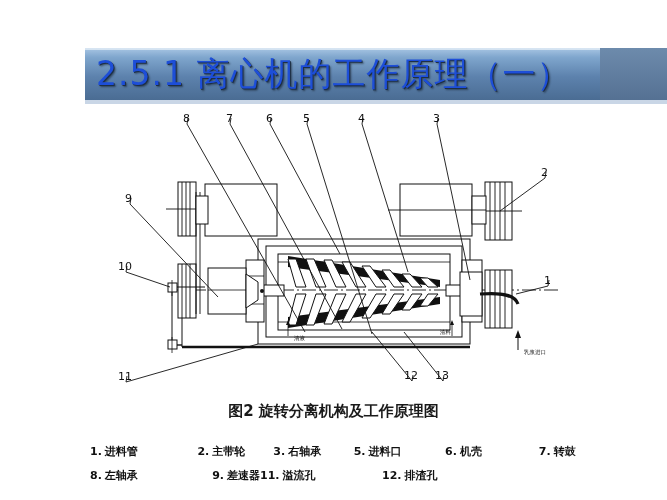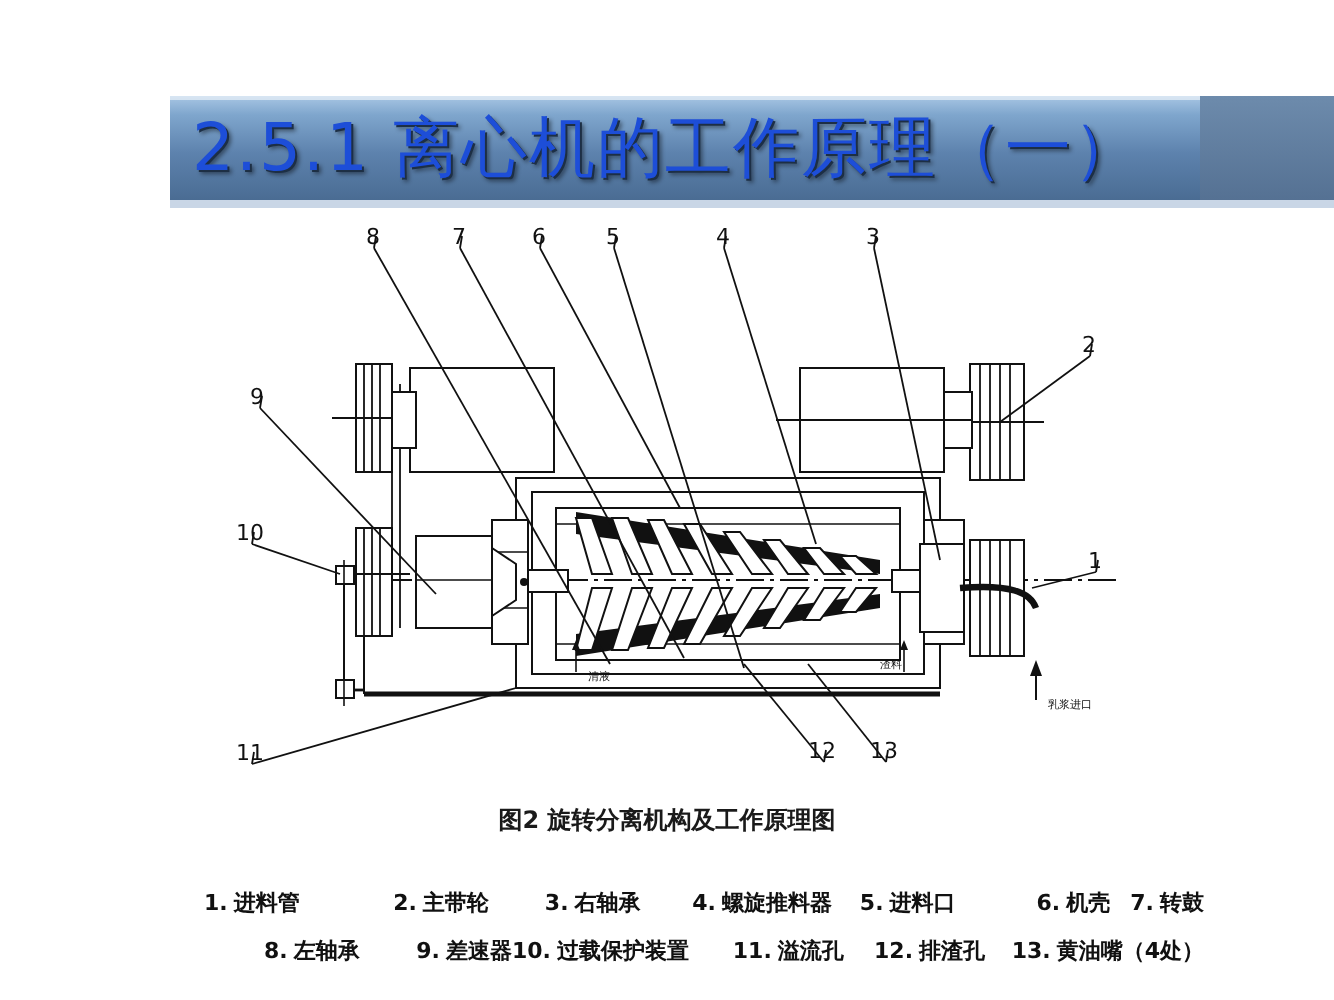--- a/index.html
+++ b/index.html
@@ -27,37 +27,37 @@
     line-height:48px;color:#1d4ed8;font-size:33px;letter-spacing:1px;
     font-family:"DejaVu Sans","Liberation Sans",sans-serif;
     text-shadow:1px 1px 0 #1d2f45, 2px 2px 2px rgba(0,0,0,.45);
     white-space:nowrap;
   }
   
   #diagram-canvas{position:absolute;left:0;top:104px;width:667px;height:300px;}
   
   #figure-caption{
     position:absolute;left:0;top:402px;width:667px;text-align:center;
-    font-size:12px;color:#1a1a1a;font-family:"DejaVu Sans",sans-serif;font-weight:bold;
+    font-size:15px;color:#1a1a1a;font-family:"DejaVu Sans",sans-serif;font-weight:bold;
   }
   .legend-row{
-    position:absolute;left:102px;width:500px;display:flex;
+    position:absolute;left:90px;width:500px;display:flex;
     font-size:11px;color:#111;font-family:"DejaVu Sans",sans-serif;font-weight:bold;
   }
   #legend-row-1{top:444px;}
   #legend-row-2{top:468px;}
   .legend-item{white-space:nowrap;}
   .legend-num{margin-right:3px;}
   #legend-row-1 .legend-item:nth-child(1){width:86px;}
   #legend-row-1 .legend-item:nth-child(2){width:84px;text-align:right;}
   #legend-row-1 .legend-item:nth-child(3){width:88px;margin-left:28px;}
   #legend-row-1 .legend-item:nth-child(4){width:100px;}
   #legend-row-1 .legend-item:nth-child(5){width:72px;}
   #legend-row-1 .legend-item:nth-child(6){width:56px;margin-left:28px;}
-  #legend-row-2 .legend-item:nth-child(1){width:86px;text-align:right;}
+  #legend-row-2 .legend-item:nth-child(1){width:86px;}
   #legend-row-2 .legend-item:nth-child(2){width:84px;text-align:right;}
   #legend-row-2 .legend-item:nth-child(3){width:122px;}
   #legend-row-2 .legend-item:nth-child(4){width:78px;}
   #legend-row-2 .legend-item:nth-child(5){width:76px;}
   text{font-family:"DejaVu Sans",sans-serif;}
   .lbl{font-size:11px;fill:#111;}
   .lbl-sm{font-size:5.5px;fill:#111;}
 </style>
 </head>
 <body>
@@ -238,25 +238,22 @@
     <text class="lbl-sm" x="524" y="250">乳浆进口</text>
   </g>
 </svg>
 
 <div id="figure-caption">图2 旋转分离机构及工作原理图</div>
 
 <div class="legend-row" id="legend-row-1">
     <div class="legend-item"><span class="legend-num">1.</span><span>进料管</span></div>
     <div class="legend-item"><span class="legend-num">2.</span><span>主带轮</span></div>
     <div class="legend-item"><span class="legend-num">3.</span><span>右轴承</span></div>
-    <div class="legend-item"><span class="legend-num">4.</span><span>螺旋推料器</span></div>
     <div class="legend-item"><span class="legend-num">5.</span><span>进料口</span></div>
     <div class="legend-item"><span class="legend-num">6.</span><span>机壳</span></div>
     <div class="legend-item"><span class="legend-num">7.</span><span>转鼓</span></div>
   </div>
 <div class="legend-row" id="legend-row-2">
     <div class="legend-item"><span class="legend-num">8.</span><span>左轴承</span></div>
     <div class="legend-item"><span class="legend-num">9.</span><span>差速器</span></div>
-    <div class="legend-item"><span class="legend-num">10.</span><span>过载保护装置</span></div>
     <div class="legend-item"><span class="legend-num">11.</span><span>溢流孔</span></div>
     <div class="legend-item"><span class="legend-num">12.</span><span>排渣孔</span></div>
-    <div class="legend-item"><span class="legend-num">13.</span><span>黄油嘴（4处）</span></div>
   </div>
 
 </body></html>

